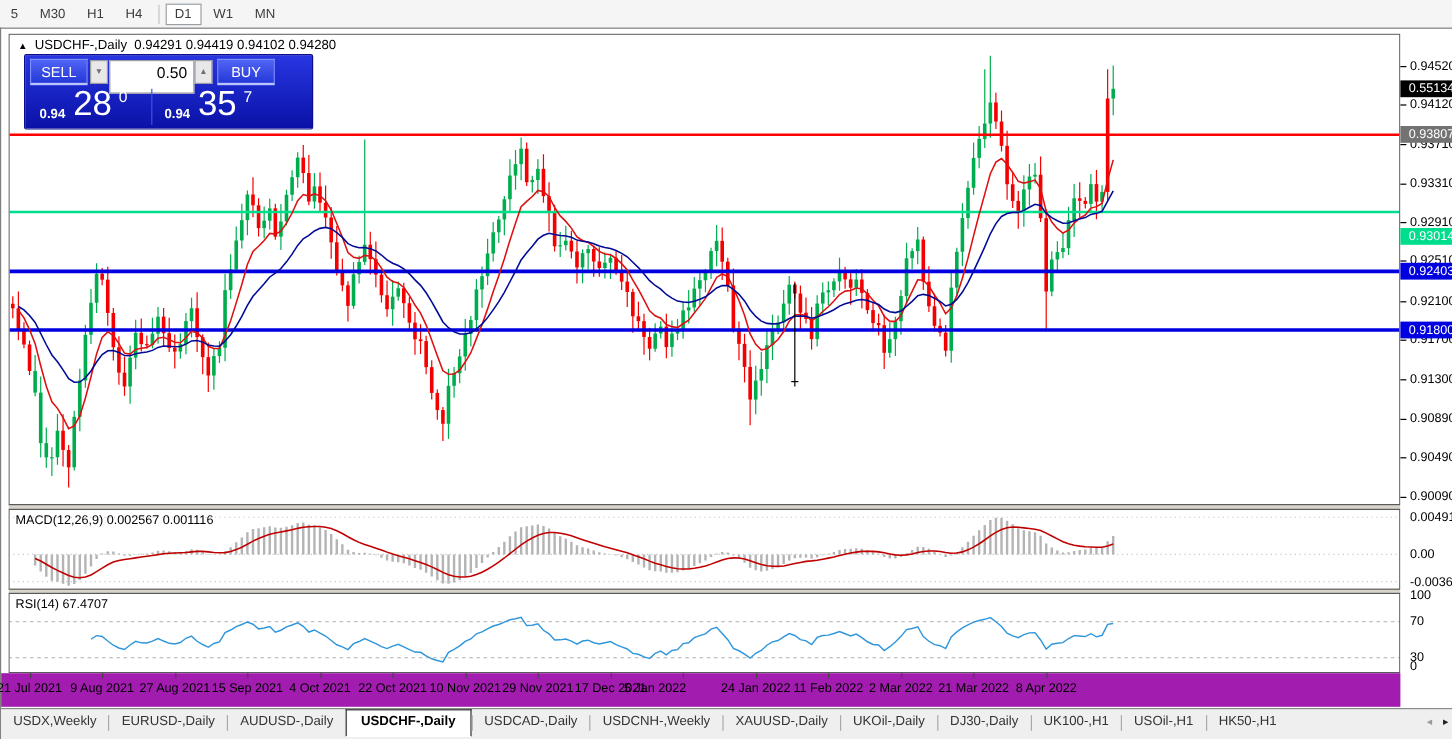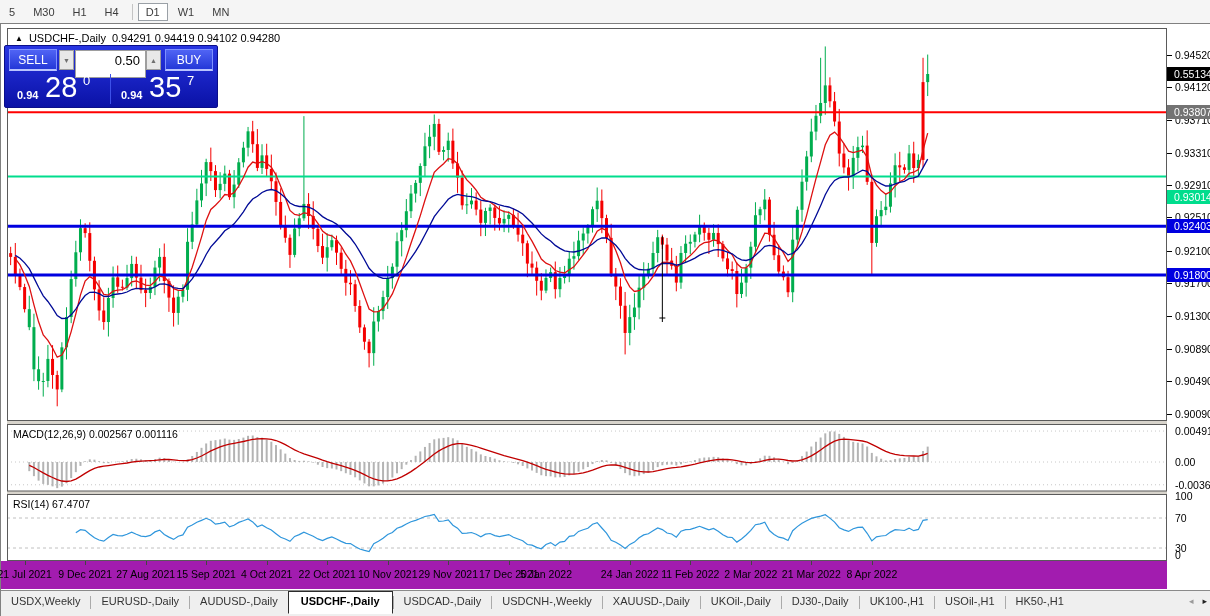--- a/index.html
+++ b/index.html
@@ -11,22 +11,22 @@
   .tf.active{background:#ffffff;border:1px solid #9aa0a6;padding:2px 7px;}
   .tfsep{width:1px;height:16px;background:#c4c4c4;margin:0 4px;}
   
   .chart-window{position:absolute;left:0;top:23px;width:1209px;height:593px;background:#ffffff;
     border-top:1px solid #808080;border-left:1px solid #808080;border-right:1px solid #b0b0b0;}
   .plot-svg{position:absolute;left:6px;top:4px;}
   
   .chart-title{position:absolute;left:14px;top:8px;font-size:11px;color:#000;display:flex;gap:6px;align-items:center;}
   .chart-title .tri{font-size:8px;cursor:pointer;}
   
-  .trade-panel{position:absolute;left:3px;top:21px;width:212px;height:61px;
-    background:linear-gradient(#2836e2,#0a11a6);border:1px solid #0a0e8a;border-radius:2px;}
+  .trade-panel{position:absolute;left:19px;top:21px;width:212px;height:61px;
+    background:linear-gradient(#2836e2,#0a11a6);border:1px solid #0a0e8a;border-radius:2px;padding-left:27px;}
   .tp-btn{position:absolute;top:3px;height:22px;background:linear-gradient(#5064f4,#2438d8);
     border:1px solid #7e90ff;border-bottom:2px solid #b9c4ff;color:#fff;font-size:12px;
     display:flex;align-items:center;justify-content:center;cursor:pointer;box-sizing:border-box;}
   .tp-sell{left:4px;width:48px;}
   .tp-buy{left:160px;width:48px;}
   .tp-spin-btn{position:absolute;top:4px;width:15px;height:20px;background:#e8e8e8;border:1px solid #9e9e9e;
     color:#707070;font-size:7px;display:flex;align-items:center;justify-content:center;cursor:pointer;box-sizing:border-box;}
   .tp-lot{position:absolute;left:70px;top:4px;width:71px;height:28px;background:#fff;border:1px solid #9e9e9e;
     font-size:13px;color:#000;text-align:right;padding-right:5px;line-height:20px;box-sizing:border-box;}
   .tp-price{position:absolute;top:27px;height:32px;width:100px;color:#fff;}
@@ -775,21 +775,21 @@
       <div class="pa-label" style="top: 450.768px;">-0.003614</div>
       <div class="pa-label" style="top: 461.5px;">100</div>
       <div class="pa-label" style="top: 484px;">70</div>
       <div class="pa-label" style="top: 514px;">30</div>
       <div class="pa-label" style="top: 521px;">0</div>
     </div>
   <div class="date-axis">
       <div class="da-tick" style="left: 23.62px;"></div>
       <div class="da-label" style="left: 23.62px;">21 Jul 2021</div>
       <div class="da-tick" style="left: 84.135px;"></div>
-      <div class="da-label" style="left: 84.135px;">9 Dec 2021</div>
+      <div class="da-label" style="left: 84.135px;">9 Aug 2021</div>
       <div class="da-tick" style="left: 144.65px;"></div>
       <div class="da-label" style="left: 144.65px;">27 Aug 2021</div>
       <div class="da-tick" style="left: 205.165px;"></div>
       <div class="da-label" style="left: 205.165px;">15 Sep 2021</div>
       <div class="da-tick" style="left: 265.68px;"></div>
       <div class="da-label" style="left: 265.68px;">4 Oct 2021</div>
       <div class="da-tick" style="left: 326.195px;"></div>
       <div class="da-label" style="left: 326.195px;">22 Oct 2021</div>
       <div class="da-tick" style="left: 386.71px;"></div>
       <div class="da-label" style="left: 386.71px;">10 Nov 2021</div>

